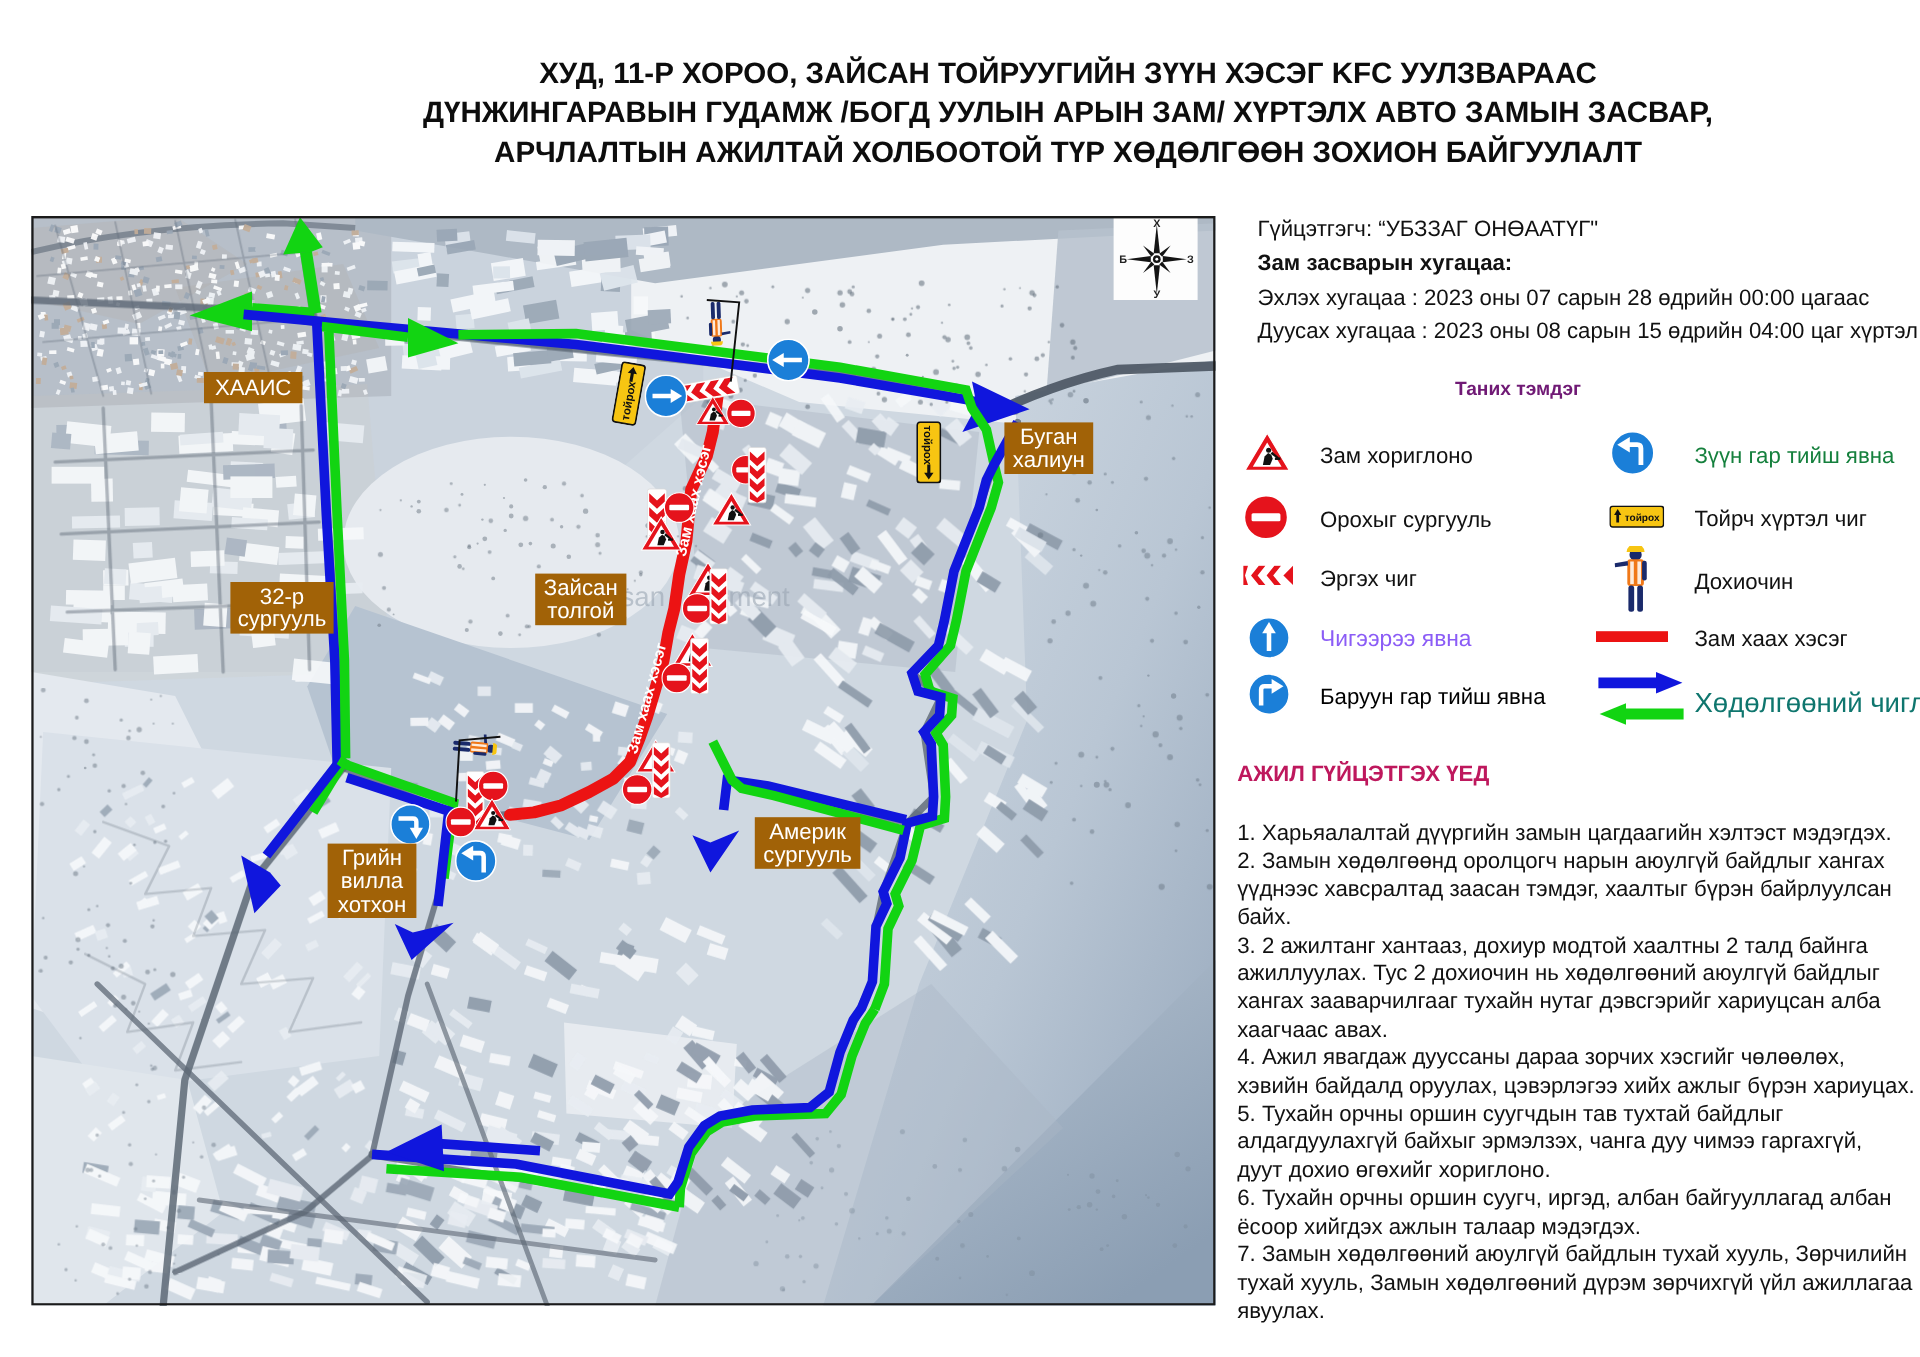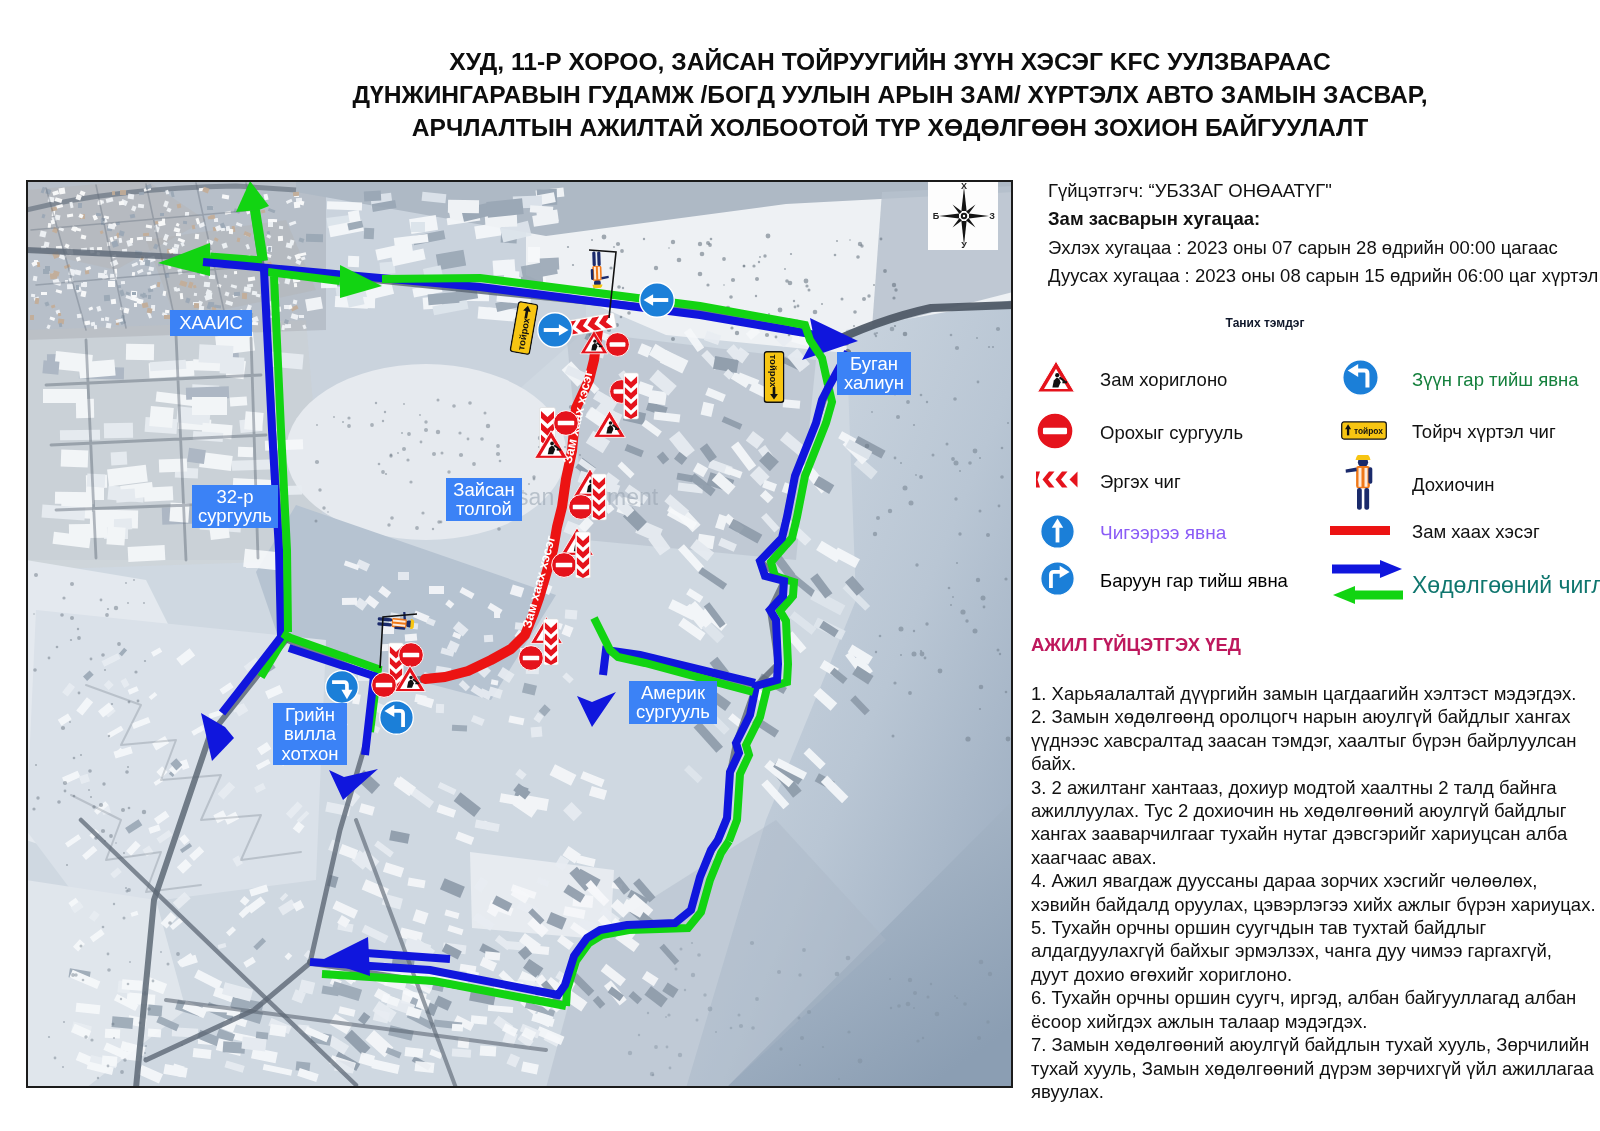--- a/index.html
+++ b/index.html
@@ -1,17 +1,17 @@
 <!DOCTYPE html>
 <html><head><meta charset="utf-8">
 <style>
 html,body{margin:0;padding:0;background:#fff;width:1600px;height:1131px;overflow:hidden}
 body{font-family:"Liberation Sans",sans-serif;position:relative}
 .abs{position:absolute}
-.lbl{position:absolute;background:#3b82f6;color:#fff;text-align:center;line-height:1.05;padding:2px 4px;font-size:18.5px}
+.lbl{position:absolute;background:#a16207;color:#fff;text-align:center;line-height:1.05;padding:2px 4px;font-size:18.5px}
 </style></head><body>
 
 <div class="abs" style="left:90px;top:45px;width:1600px;text-align:center;font-weight:bold;font-size:24.6px;line-height:33px;color:#0d0d0d">ХУД, 11-Р ХОРОО, ЗАЙСАН ТОЙРУУГИЙН ЗҮҮН ХЭСЭГ KFC УУЛЗВАРААС<br>ДҮНЖИНГАРАВЫН ГУДАМЖ /БОГД УУЛЫН АРЫН ЗАМ/ ХҮРТЭЛХ АВТО ЗАМЫН ЗАСВАР,<br>АРЧЛАЛТЫН АЖИЛТАЙ ХОЛБООТОЙ ТҮР ХӨДӨЛГӨӨН ЗОХИОН БАЙГУУЛАЛТ</div>
 <svg class="abs" style="left:26px;top:180px" width="987" height="908" viewBox="0 0 987 908">
 <defs>
 <symbol id="tri" viewBox="-20 -18 40 36">
         <path d="M0,-16 L18.5,15 L-18.5,15 Z" fill="#e5131c" stroke="#fff" stroke-width="1"></path>
         <path d="M0,-8.2 L12,12 L-12,12 Z" fill="#fff"></path>
         <g fill="#111">
           <circle cx="1.2" cy="-1.8" r="2.1"></circle>
@@ -1877,23 +1877,23 @@
 
 <div class="lbl" style="left:273px;top:703px;width:66px">Грийн<br>вилла<br>хотхон</div>
 
 <div class="lbl" style="left:629px;top:681px;width:80px">Америк<br>сургууль</div>
 <div class="abs" style="left:1048px;top:180px;font-size:18.5px;white-space:nowrap;color:#111">Гүйцэтгэгч: “УБЗЗАГ ОНӨААТҮГ"</div>
 
 <div class="abs" style="left:1048px;top:208px;font-size:18.5px;font-weight:bold;white-space:nowrap;color:#111">Зам засварын хугацаа:</div>
 
 <div class="abs" style="left:1048px;top:237px;font-size:18.5px;white-space:nowrap;color:#111">Эхлэх хугацаа : 2023 оны 07 сарын 28 өдрийн 00:00 цагаас</div>
 
-<div class="abs" style="left:1048px;top:265px;font-size:18.5px;white-space:nowrap;color:#111">Дуусах хугацаа : 2023 оны 08 сарын 15 өдрийн 06:00 цаг хүртэл</div>
-
-<div class="abs" style="left:1100px;top:316px;width:330px;text-align:center;font-size:12px;font-weight:bold;color:#0f172a">Таних тэмдэг</div>
+<div class="abs" style="left:1048px;top:265px;font-size:18.5px;white-space:nowrap;color:#111">Дуусах хугацаа : 2023 оны 08 сарын 15 өдрийн 04:00 цаг хүртэл</div>
+
+<div class="abs" style="left:1100px;top:316px;width:330px;text-align:center;font-size:16px;font-weight:bold;color:#701a75">Таних тэмдэг</div>
 <svg class="abs" style="left:1036px;top:359px" width="40" height="36" viewBox="0 0 40 36">
     <defs>
 <symbol id="tri" viewBox="-20 -18 40 36">
         <path d="M0,-16 L18.5,15 L-18.5,15 Z" fill="#e5131c" stroke="#fff" stroke-width="1"></path>
         <path d="M0,-8.2 L12,12 L-12,12 Z" fill="#fff"></path>
         <g fill="#111">
           <circle cx="1.2" cy="-1.8" r="2.1"></circle>
           <path d="M-3.6,10.5 L-2.2,3.4 L0.8,0.6 L3.4,2.0 L4.6,5.2 L2.4,10.5 Z"></path>
           <path d="M2.8,1.2 L8.8,5.4 L9.6,4.0 L4.2,-0.6 Z"></path>
           <rect x="6.4" y="4.2" width="4.6" height="2.1"></rect>

